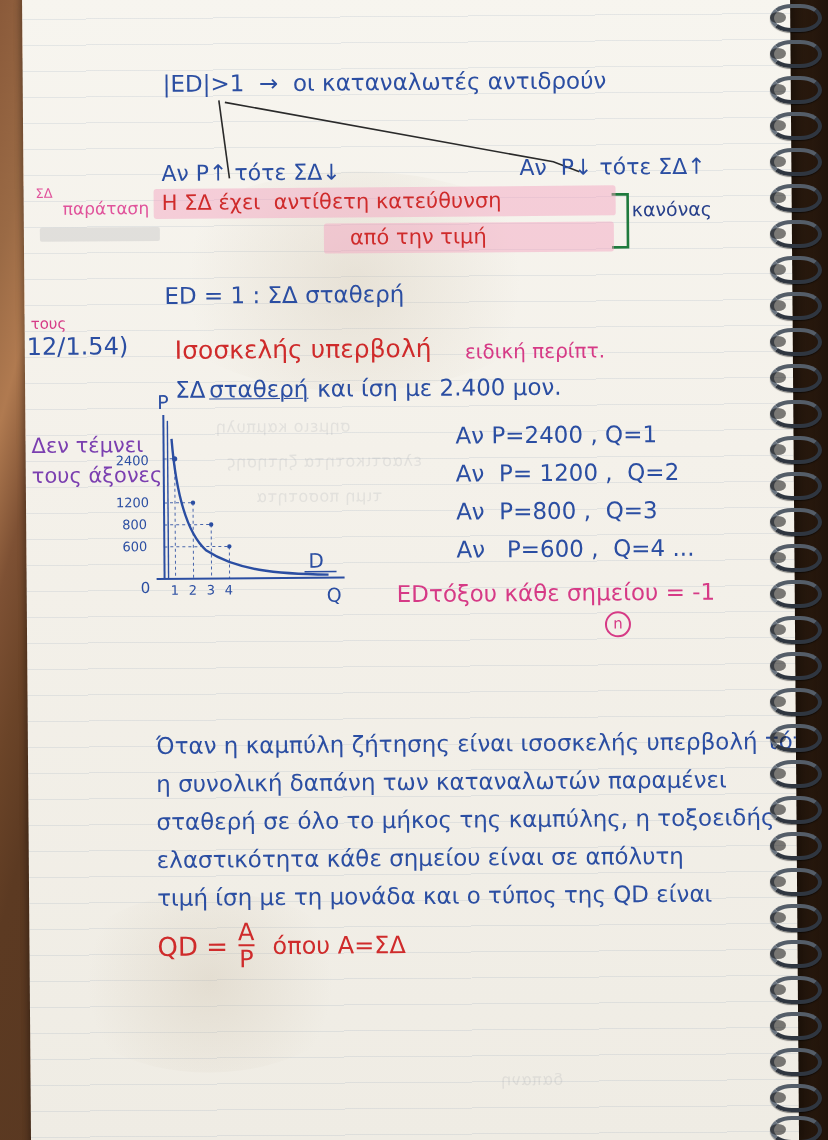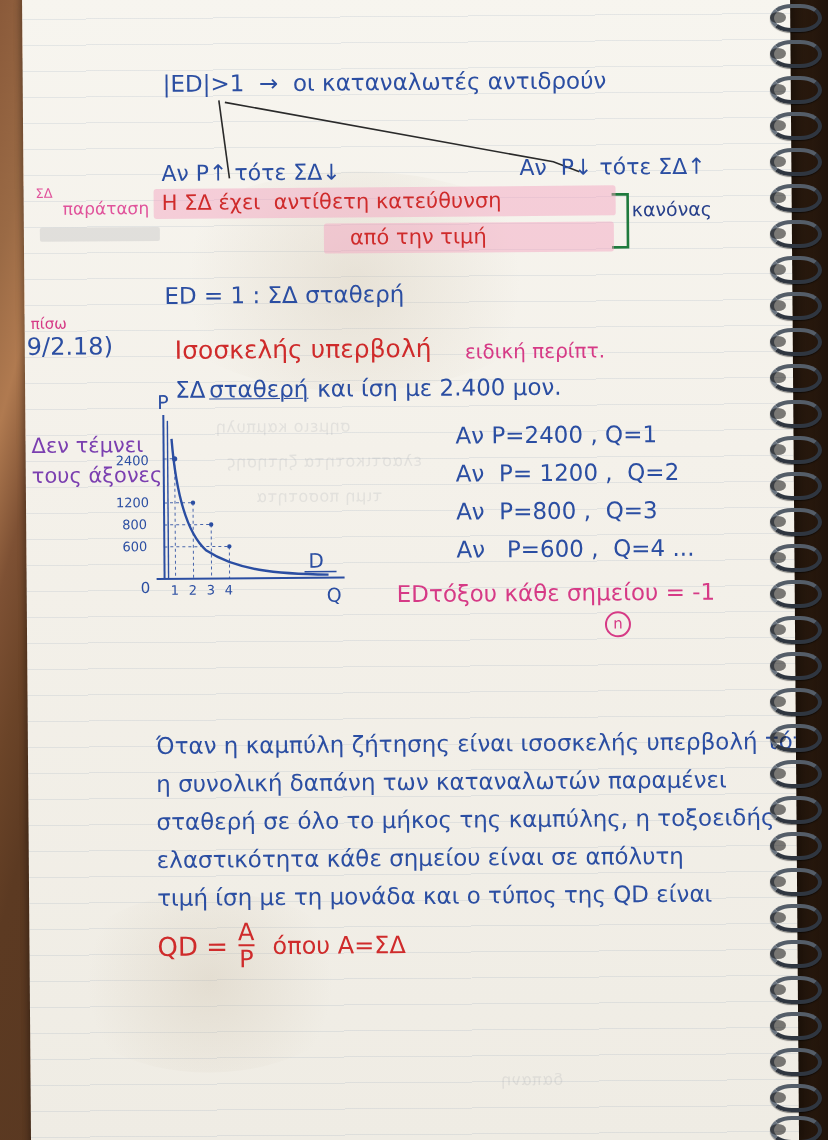--- a/index.html
+++ b/index.html
@@ -190,22 +190,22 @@
     <div class="hl-pink" style="left:130px; top:196px; width:462px; height:30px;"></div>
     <div class="hl-pink" style="left:300px; top:232px; width:290px; height:30px;"></div>
     <div class="hl-grey" style="left:16px; top:234px; width:120px; height:14px;"></div>
 
     <div class="hw red" style="left:138px; top:198px; font-size:21px;">Η ΣΔ έχει  αντίθετη κατεύθυνση</div>
     <div class="hw red" style="left:326px; top:234px; font-size:21px;">από την τιμή</div>
     <div class="hw dblue" style="left:608px; top:210px; font-size:19px;">κανόνας</div>
 
     <div class="hw blue" style="left:140px; top:290px; font-size:23px;">ΕD = 1 : ΣΔ σταθερή</div>
 
-    <div class="hw magenta" style="left:6px; top:322px; font-size:15px;">πίσω</div>
-    <div class="hw blue" style="left:2px; top:340px; font-size:24px;">9/2.18)</div>
+    <div class="hw magenta" style="left:6px; top:322px; font-size:15px;">τους</div>
+    <div class="hw blue" style="left:2px; top:340px; font-size:24px;">12/1.54)</div>
 
     <div class="hw red" style="left:150px; top:344px; font-size:25px;">Ισοσκελής υπερβολή</div>
     <div class="hw magenta" style="left:440px; top:350px; font-size:20px;">ειδική περίπτ.</div>
 
     <div class="hw blue" style="left:150px; top:384px; font-size:23px;">ΣΔ</div>
     <div class="hw blue under" style="left:184px; top:384px; font-size:23px;">σταθερή</div>
     <div class="hw blue" style="left:292px; top:384px; font-size:23px;">και ίση με 2.400 μον.</div>
 
     <div class="hw purple" style="left:6px; top:440px; font-size:21px;">Δεν τέμνει</div>
     <div class="hw purple" style="left:6px; top:470px; font-size:21px;">τους άξονες</div>

